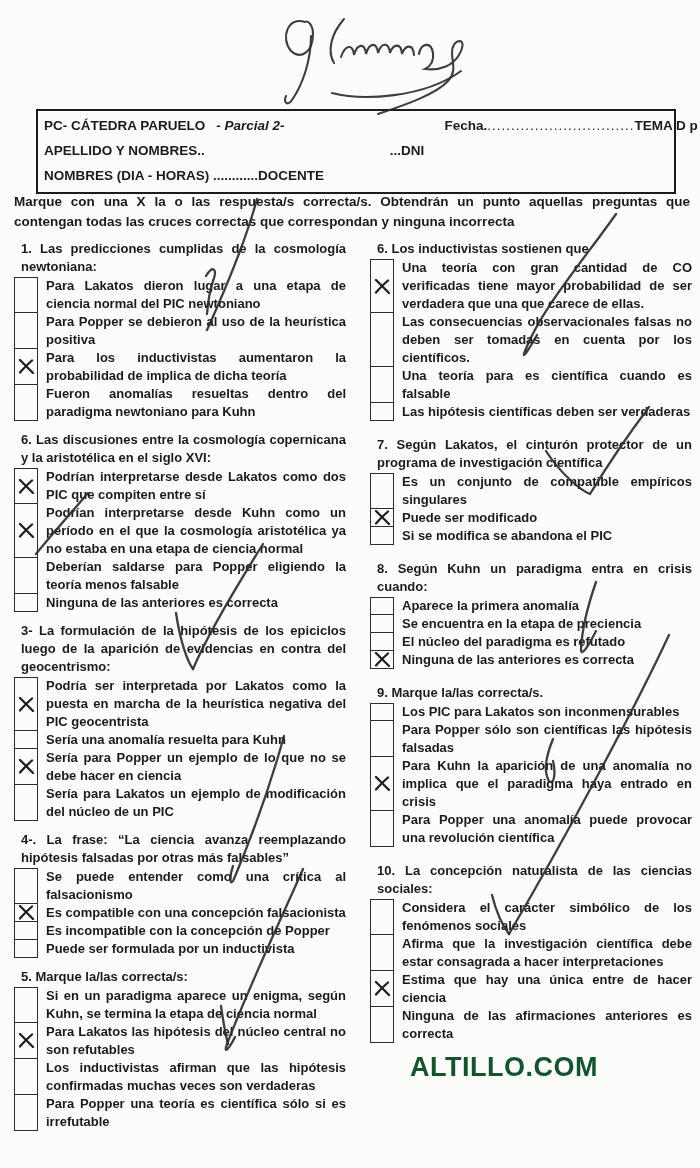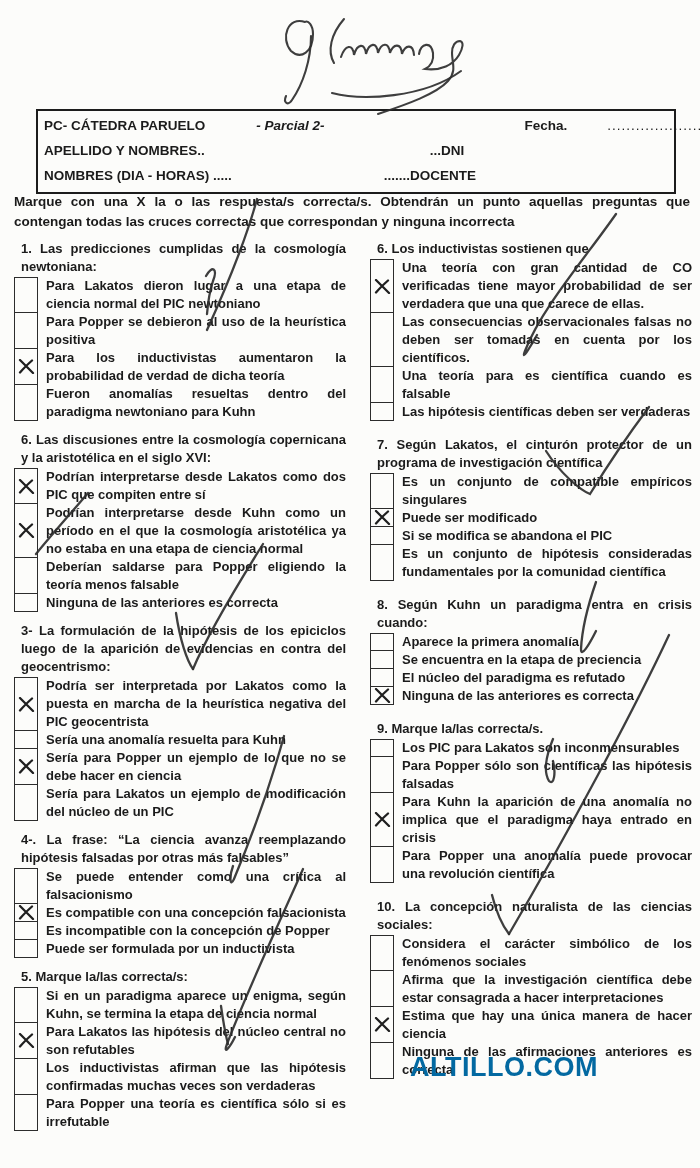--- a/index.html
+++ b/index.html
@@ -4,48 +4,48 @@
 <style>
   html,body{margin:0;padding:0;background:#e8e8e8;}
   .page{position:relative;width:700px;height:1168px;background:#fcfcfa;overflow:hidden;
         font-family:"Liberation Sans",sans-serif;color:#1b1b1b;margin:0 auto;}
   .pen-overlay{position:absolute;left:0;top:0;width:700px;height:1168px;pointer-events:none;z-index:5;}
   .pen-overlay path{fill:none;stroke:#2e2e2e;stroke-width:2.3;stroke-linecap:round;opacity:.92;}
   .pen-overlay path.sig{stroke-width:2.1;}
 
   .header-box{position:absolute;left:36px;top:109px;width:624px;height:77px;
               border:2px solid #1c1c1c;padding:2px 6px;font-size:13.5px;font-weight:700;}
-  .h-row{display:flex;align-items:flex-start;line-height:25px;height:25px;white-space:nowrap;gap:40px;}
+  .h-row{display:flex;align-items:flex-start;line-height:25px;height:25px;white-space:nowrap;}
   .h-exam{font-weight:600;margin-left:11px;font-style:italic;}
   .h-fecha{margin-left:160px;}
   .h-tema{margin-left:auto;}
   .h-leader{font-weight:400;letter-spacing:1px;}
   .h-dni{margin-left:185px;}
-  .h-docente{margin-left:112px;}
+  .h-docente{}
 
   .instruction{position:absolute;left:14px;top:192px;width:676px;margin:0;
                font-size:13.5px;font-weight:700;line-height:20px;text-align:justify;}
 
   .col{position:absolute;top:240px;font-size:13px;line-height:18px;font-weight:700;}
   .col-left{left:14px;width:332px;}
   .col-right{left:370px;width:322px;}
   .question{margin:0 0 10px 0;}
   .col-right .question{margin-bottom:15px;}
   .q-title{margin:0 0 1px 7px;text-align:justify;}
   .opts{display:block;}
   .opt{display:flex;align-items:stretch;}
   .chk{flex:0 0 24px;box-sizing:border-box;border:1.6px solid #2c2c2c;min-height:18px;
        display:flex;align-items:center;justify-content:center;background:transparent;}
   .opt:not(:first-child) .chk{border-top:none;}
   .chk svg{display:block;}
   .chk path{fill:none;stroke:#1f1f1f;stroke-width:2.3;stroke-linecap:round;}
   .opt-text{flex:1;padding-left:8px;text-align:justify;}
 
   .watermark{position:absolute;left:410px;top:1052px;font-size:27px;font-weight:700;
-             letter-spacing:.5px;color:#0369a1;}
+             letter-spacing:.5px;color:#14532d;}
 </style>
 </head>
 <body>
 
 <div class="page">
 
   <svg class="pen-overlay" viewBox="0 0 700 1168" aria-hidden="true">
 
     <g>
       <path class="sig" d="M305,22 C288,16 280,38 291,51 C301,60 313,52 313,34 C313,25 308,20 305,22"></path>
@@ -104,21 +104,21 @@
           <div class="opt">
             <div class="chk"></div>
             <div class="opt-text">Para Popper se debieron al uso de la heurística positiva</div>
           </div>
           <div class="opt">
             <div class="chk">
               <svg width="17" height="15" viewBox="0 0 17 15">
                 <path d="M2,1 L15,14 M14,1.5 C9,6 5,10 2,13.5"></path>
               </svg>
             </div>
-            <div class="opt-text">Para los inductivistas aumentaron la probabilidad de verdad de dicha teoría</div>
+            <div class="opt-text">Para los inductivistas aumentaron la probabilidad de implica de dicha teoría</div>
           </div>
           <div class="opt">
             <div class="chk"></div>
             <div class="opt-text">Fueron anomalías resueltas dentro del paradigma newtoniano para Kuhn</div>
           </div>
         </div>
       </div>
       <div class="question">
         <p class="q-title">6. Las discusiones entre la cosmología copernicana y la aristotélica en el siglo XVI:</p>
         <div class="opts">
@@ -266,24 +266,20 @@
               <svg width="17" height="15" viewBox="0 0 17 15">
                 <path d="M2,1 L15,14 M14,1.5 C9,6 5,10 2,13.5"></path>
               </svg>
             </div>
             <div class="opt-text">Puede ser modificado</div>
           </div>
           <div class="opt">
             <div class="chk"></div>
             <div class="opt-text">Si se modifica se abandona el PIC</div>
           </div>
-          <div class="opt">
-            <div class="chk"></div>
-            <div class="opt-text">Es un conjunto de hipótesis consideradas fundamentales por la comunidad científica</div>
-          </div>
         </div>
       </div>
       <div class="question">
         <p class="q-title">8. Según Kuhn un paradigma entra en crisis cuando:</p>
         <div class="opts">
           <div class="opt">
             <div class="chk"></div>
             <div class="opt-text">Aparece la primera anomalía</div>
           </div>
           <div class="opt">
@@ -339,21 +335,21 @@
           <div class="opt">
             <div class="chk"></div>
             <div class="opt-text">Afirma que la investigación científica debe estar consagrada a hacer interpretaciones</div>
           </div>
           <div class="opt">
             <div class="chk">
               <svg width="17" height="15" viewBox="0 0 17 15">
                 <path d="M2,1 L15,14 M14,1.5 C9,6 5,10 2,13.5"></path>
               </svg>
             </div>
-            <div class="opt-text">Estima que hay una única manera de hacer ciencia</div>
+            <div class="opt-text">Estima que hay una única entre de hacer ciencia</div>
           </div>
           <div class="opt">
             <div class="chk"></div>
             <div class="opt-text">Ninguna de las afirmaciones anteriores es correcta</div>
           </div>
         </div>
       </div>
     </div>
 
   <div class="watermark">ALTILLO.COM</div>

